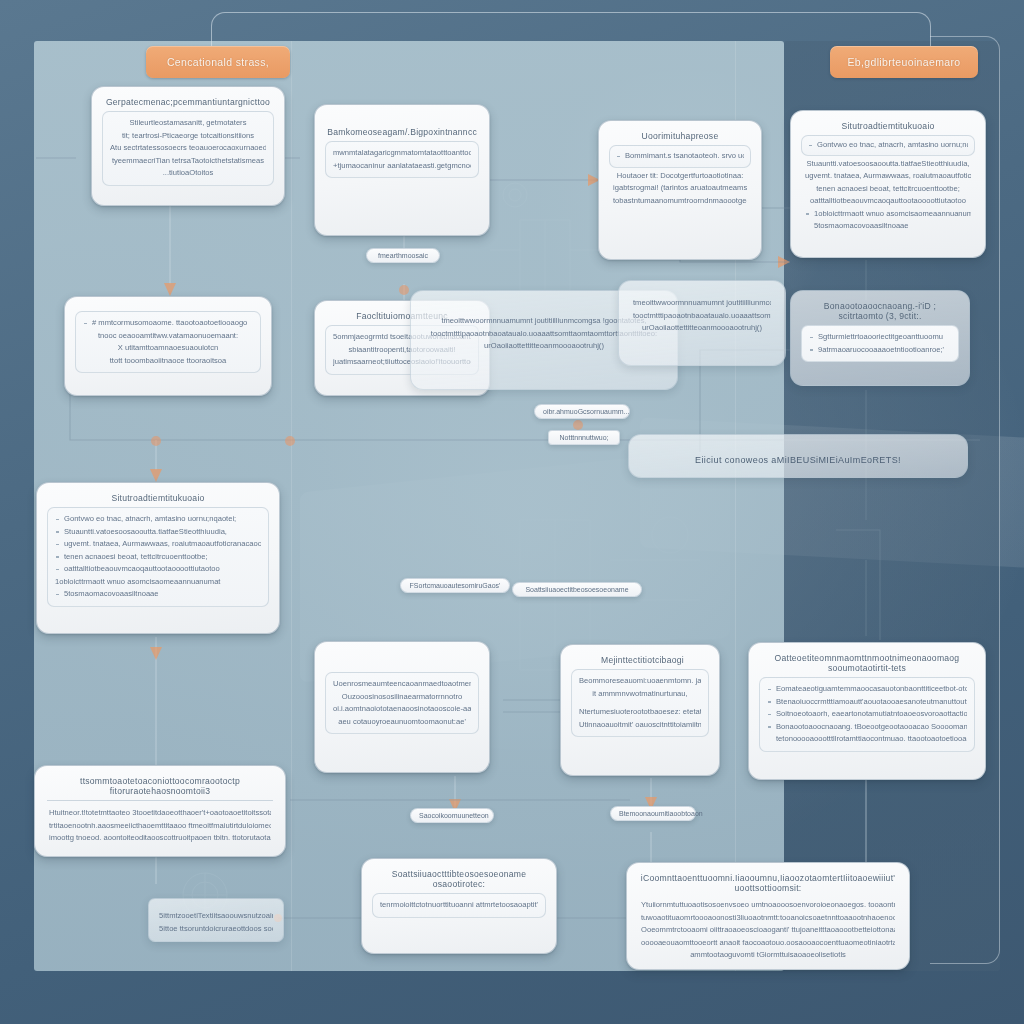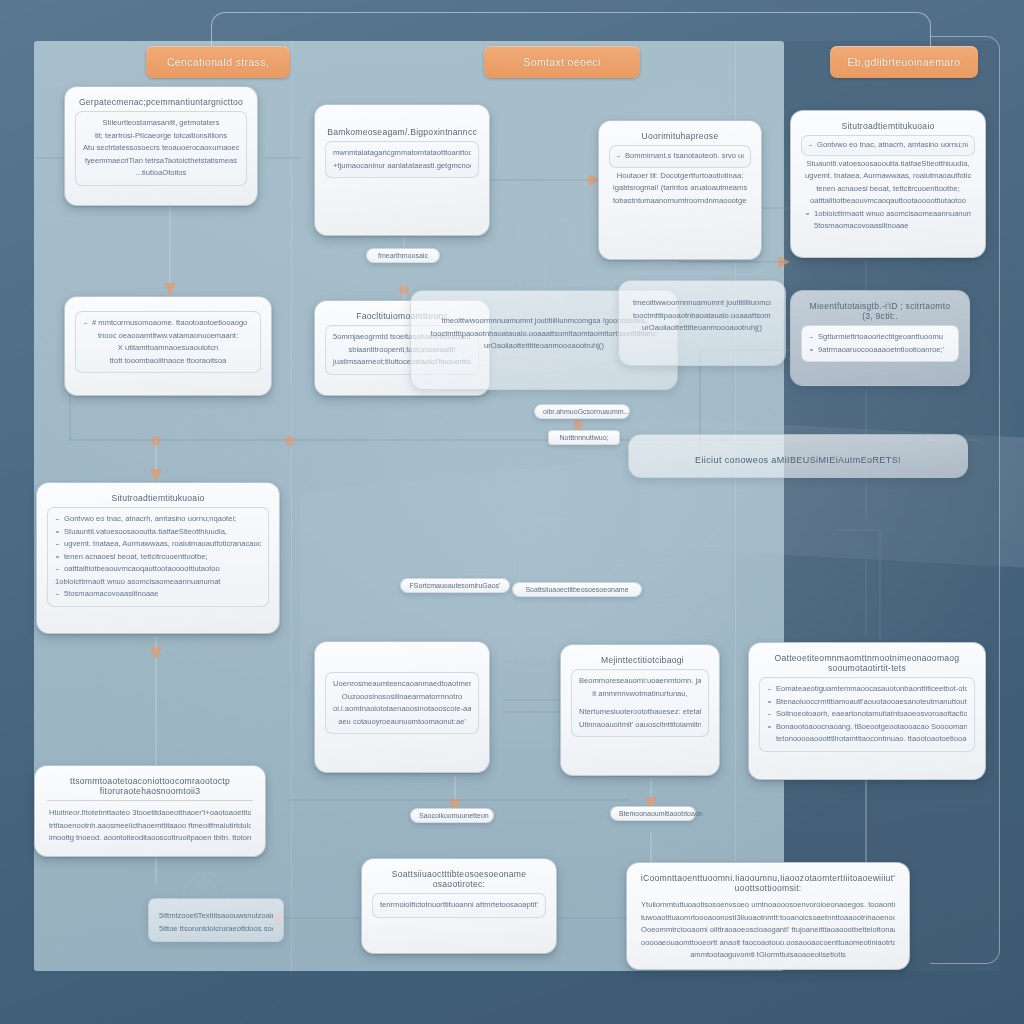--- a/index.html
+++ b/index.html
@@ -236,24 +236,23 @@
     <polygon class="ahead grey" points="866,884 858,870 874,870"></polygon>
 
     <path class="edge grey" d="M836 530 H880 V640"></path>
 
     <path class="edge grey" d="M278 918 H628"></path>
     <circle class="node-dot" cx="278" cy="918" r="4"></circle>
     <path class="edge grey" d="M290 800 H630"></path>
   </svg>
 
   <div class="lane-head" style="left:146px;top:46px;width:144px;background:linear-gradient(180deg,#f0ab77,#e99a63);">Cencationald strass,</div>
-  <div class="lane-head" style="left:484px;top:46px;width:156px;background:linear-gradient(180deg,#f0ab77,#e99a63);">Somtaxt oeoeci</div>
   <div class="lane-head" style="left:830px;top:46px;width:148px;background:linear-gradient(180deg,#f0ab77,#e99a63);">Eb,gdlibrteuoinaemaro</div>
 
-  <div class="card" style="left:64px;top:86px;width:194px;height:120px;">
+  <div class="card" style="left:91px;top:86px;width:194px;height:120px;">
     <div class="card-title">Gerpatecmenac;pcemmantiuntargnicttoo</div>
     <div class="inner">
       <div class="line c">Stileurtleostamasanitt, getmotaters</div>
       <div class="line c">tit; teartrosi-Pticaeorge  totcaitionsitiions</div>
       <div class="line c">Atu sectrtatessosoecrs  teoauoerocaoxurnaoed</div>
       <div class="line c">tyeemmaecriTian  tetrsaTaotoicthetstatismeas</div>
       <div class="line c">...tiutioaOtoitos</div>
     </div>
   </div>
 
@@ -272,21 +271,21 @@
       <div class="line bul">Gontvwo eo tnac, atnacrh, amtasino uornu;nqaotei;</div>
       <div class="line bul">Stuauntti.vatoesoosaooutta.tiatfaeStieotthiuudia,</div>
       <div class="line bul">ugvemt.  tnataea, Aurmawwaas, roaiutmaoautfoticranacaoocotta)</div>
       <div class="line bul">tenen acnaoesi beoat, tettcitrcuoenttootbe;</div>
       <div class="line bul">oatttalltiotbeaouvmcaoqauttootaoooottiutaotoo</div>
       <div class="line">1obloicttrmaott wnuo  asomcisaomeaannuanumat</div>
       <div class="line bul">5tosmaomacovoaasiltnoaae</div>
     </div>
   </div>
 
-  <div class="card" style="left:34px;top:765px;width:232px;height:92px;">
+  <div class="card" style="left:34px;top:765px;width:252px;height:92px;">
     <div class="card-title">ttsommtoaotetoaconiottoocomraootoctp  fitoruraotehaosnoomtoii3</div>
     <div class="title-rule"></div>
     <div class="inner plain">
       <div class="line c">Htuitneor.t!totetmttaoteo  3tooetitdaoeotthaoer't+oaotoaoetitoitssotaatmaonuttalaootootruaovomwvavo tt'tmormtwoweon</div>
       <div class="line c">trtitaoenootnh.aaosmeeiicthaoemttitaaoo  ftmeoitfmaiutirtduloiomeotrpocaosnuoaeo   ftoiramtnmaottiiitut;  ttootruagitti</div>
       <div class="line c">imoottg  tnoeod.  aoontoiteoditaooscottruoitpaoen  tbitn.  ttotorutaotamotonitutk,  seotigoumocrotteo'</div>
     </div>
   </div>
 
   <div class="card ghost" style="left:148px;top:898px;width:136px;height:44px;border-radius:7px;">
@@ -364,21 +363,21 @@
 
   <div class="card ghost" style="left:618px;top:280px;width:168px;height:86px;">
     <div class="inner plain" style="margin-top:6px;">
       <div class="line c">tmeoittwwoormnnuamumnt  joutitiilliunmcomgsa !goontatotes,</div>
       <div class="line c">tooctmtttipaoaotnbaoataualo.uoaaattsomttaomtaomttorttaontttitoeo:</div>
       <div class="line c">urOaoiiaottettitteoanmoooaootruhj()</div>
     </div>
   </div>
 
   <div class="card ghost" style="left:790px;top:290px;width:180px;height:96px;">
-    <div class="card-title">Mieentfutotaisgtb.-i'iD   ;  scitrtaomto (3, 9ctit:.</div>
+    <div class="card-title">Bonaootoaoocnaoang.-i'iD   ;  scitrtaomto (3, 9ctit:.</div>
     <div class="inner">
       <div class="line bul">Sgtturmiettrtoaooriectitgeoanttuoomu</div>
       <div class="line bul">9atrmaoaruocooaaaoetntiootioanroe;'</div>
     </div>
   </div>
 
   <div class="card ghost" style="left:628px;top:434px;width:340px;height:44px;">
     <div class="card-title" style="font-size:9px;color:#4e6176;letter-spacing:.4px;padding-top:12px;">Eiiciut conoweos aMiIBEUSiMIEiAuImEoRETS!</div>
   </div>
 

